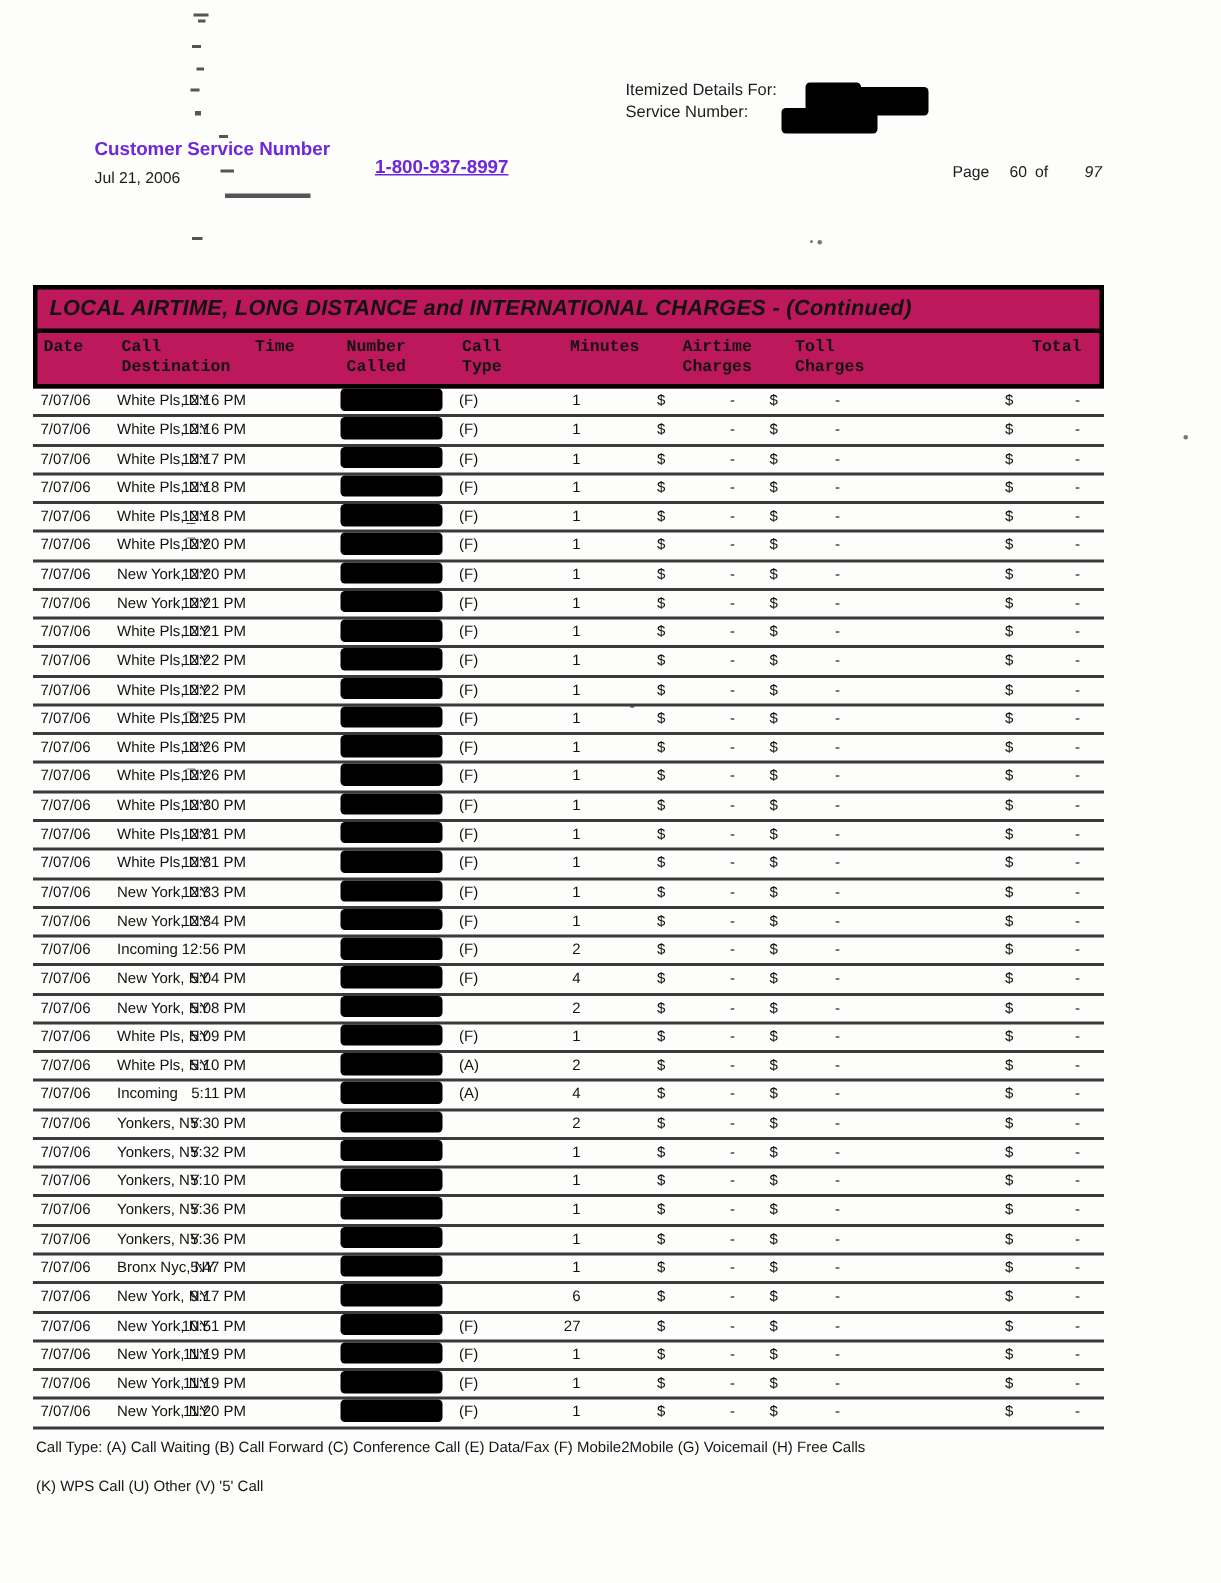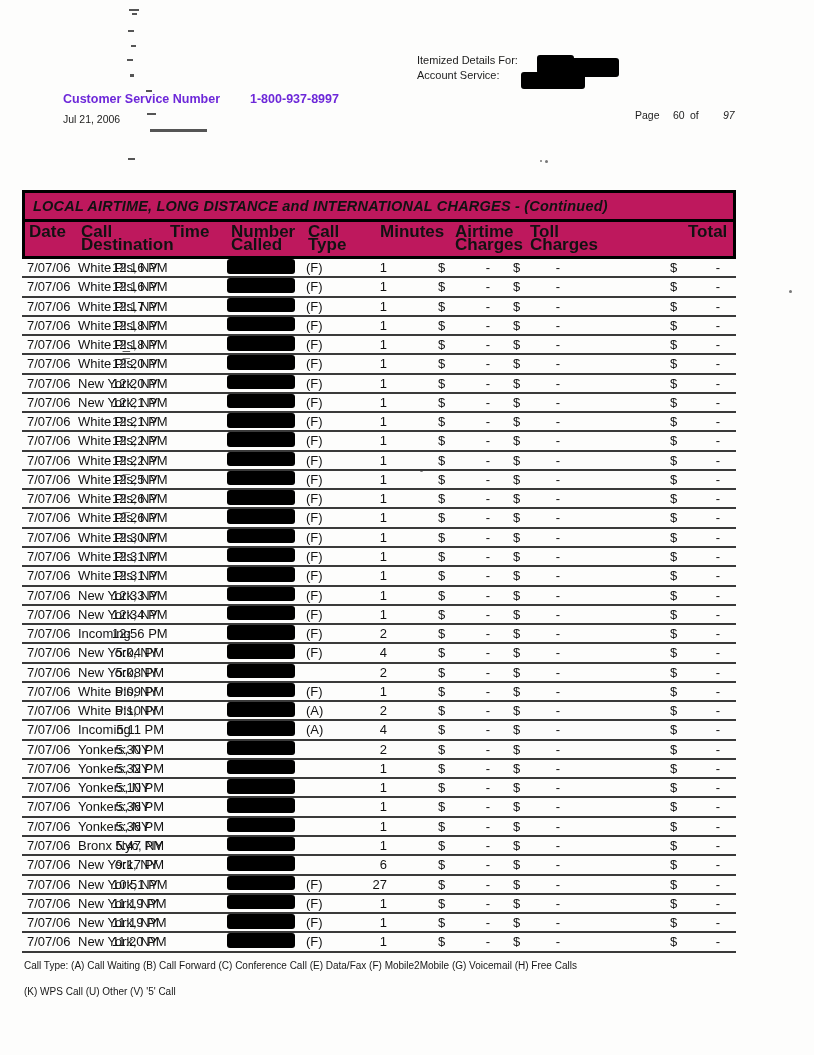--- a/index.html
+++ b/index.html
@@ -19,29 +19,29 @@
   .art{position:absolute;background:#555;}
   .dot{position:absolute;background:#777;border-radius:50%;}
   
   .tbl{position:absolute;left:22px;top:190px;width:714px;}
   .tbl-head-box{border:3px solid #000;background:#be185d;}
   .title-band{
     height:26px;border-bottom:3px solid #000;
     font-size:14.5px;font-weight:bold;font-style:italic;
     line-height:26px;padding-left:8px;letter-spacing:.2px;white-space:nowrap;
   }
-  .hdr-band{position:relative;height:34px;font-size:17px;font-weight:bold;line-height:12.5px;}
+  .hdr-band{position:relative;height:34px;font-size:11px;font-weight:bold;line-height:12.5px;font-family:Liberation Mono, monospace;}
   .hc{position:absolute;top:4px;white-space:pre-line;}
   .hc0{left:4px;}  .hc1{left:56px;} .hc2{left:145px;} .hc3{left:206px;}
   .hc4{left:283px;}.hc5{left:355px;}.hc6{left:430px;} .hc7{left:505px;}
   .hc8{left:663px;text-align:center;}
   
   .rows{}
   .row{position:relative;height:19.28px;border-bottom:2px solid #3a3a3a;
-       font-size:13px;box-sizing:border-box;}
+       font-size:10px;box-sizing:border-box;}
   .row span{position:absolute;top:0;line-height:17px;white-space:nowrap;}
   .c-date{left:5px;}
   .c-dest{left:56px;}
   .c-mark{left:82px;width:26px;text-align:right;color:#333;}
   .c-time{left:90px;width:52px;text-align:right;}
   .c-num{position:absolute;left:205px;top:1.5px;width:68px;height:14.5px;
          background:#000;border-radius:3px;}
   .c-type{left:284px;}
   .c-min{left:330px;width:35px;text-align:right;}
   .c-as{left:416px;} .c-ad{left:458px;width:10px;text-align:right;}
@@ -64,27 +64,27 @@
   <div class="art" style="left:146px;top:90px;width:6px;height:2px;"></div>
   <div class="art" style="left:147px;top:113px;width:9px;height:2px;"></div>
   <div class="art" style="left:150px;top:129px;width:57px;height:3px;"></div>
   <div class="art" style="left:128px;top:158px;width:7px;height:2px;"></div>
   <div class="dot" style="left:545px;top:160px;width:3px;height:3px;"></div>
   <div class="dot" style="left:789px;top:290px;width:3px;height:3px;"></div>
   <div class="dot" style="left:420px;top:470px;width:3px;height:2px;"></div>
   <div class="dot" style="left:540px;top:160px;width:2px;height:2px;"></div>
 
   <div class="abs lbl" style="left:417px;top:54px;">Itemized Details For:</div>
-  <div class="abs lbl" style="left:417px;top:69px;">Account Service:</div>
+  <div class="abs lbl" style="left:417px;top:69px;">Service Number:</div>
   <div class="redact" style="left:537px;top:55px;width:37px;height:19px;"></div>
   <div class="redact" style="left:569px;top:58px;width:50px;height:19px;"></div>
   <div class="redact" style="left:521px;top:72px;width:64px;height:17px;"></div>
 
   <div class="abs csn" style="left:63px;top:92px;">Customer Service Number</div>
-  <div class="abs csn" style="left:250px;top:92px;">1-800-937-8997</div>
+  <div class="abs csn" style="left:250px;top:104px;text-decoration:underline;">1-800-937-8997</div>
   <div class="abs date-line" style="left:63px;top:113px;text-align:center;">Jul 21, 2006</div>
 
   <div class="abs pagenum" style="left:635px;top:109px;">Page</div>
   <div class="abs pagenum" style="left:673px;top:109px;">60</div>
   <div class="abs pagenum" style="left:690px;top:109px;">of</div>
   <div class="abs pagenum" style="left:723px;top:109px;font-style:italic;">97</div>
 
   <div class="tbl">
     <div class="tbl-head-box">
       <div class="title-band">LOCAL AIRTIME, LONG DISTANCE and INTERNATIONAL CHARGES  - (Continued)</div>

